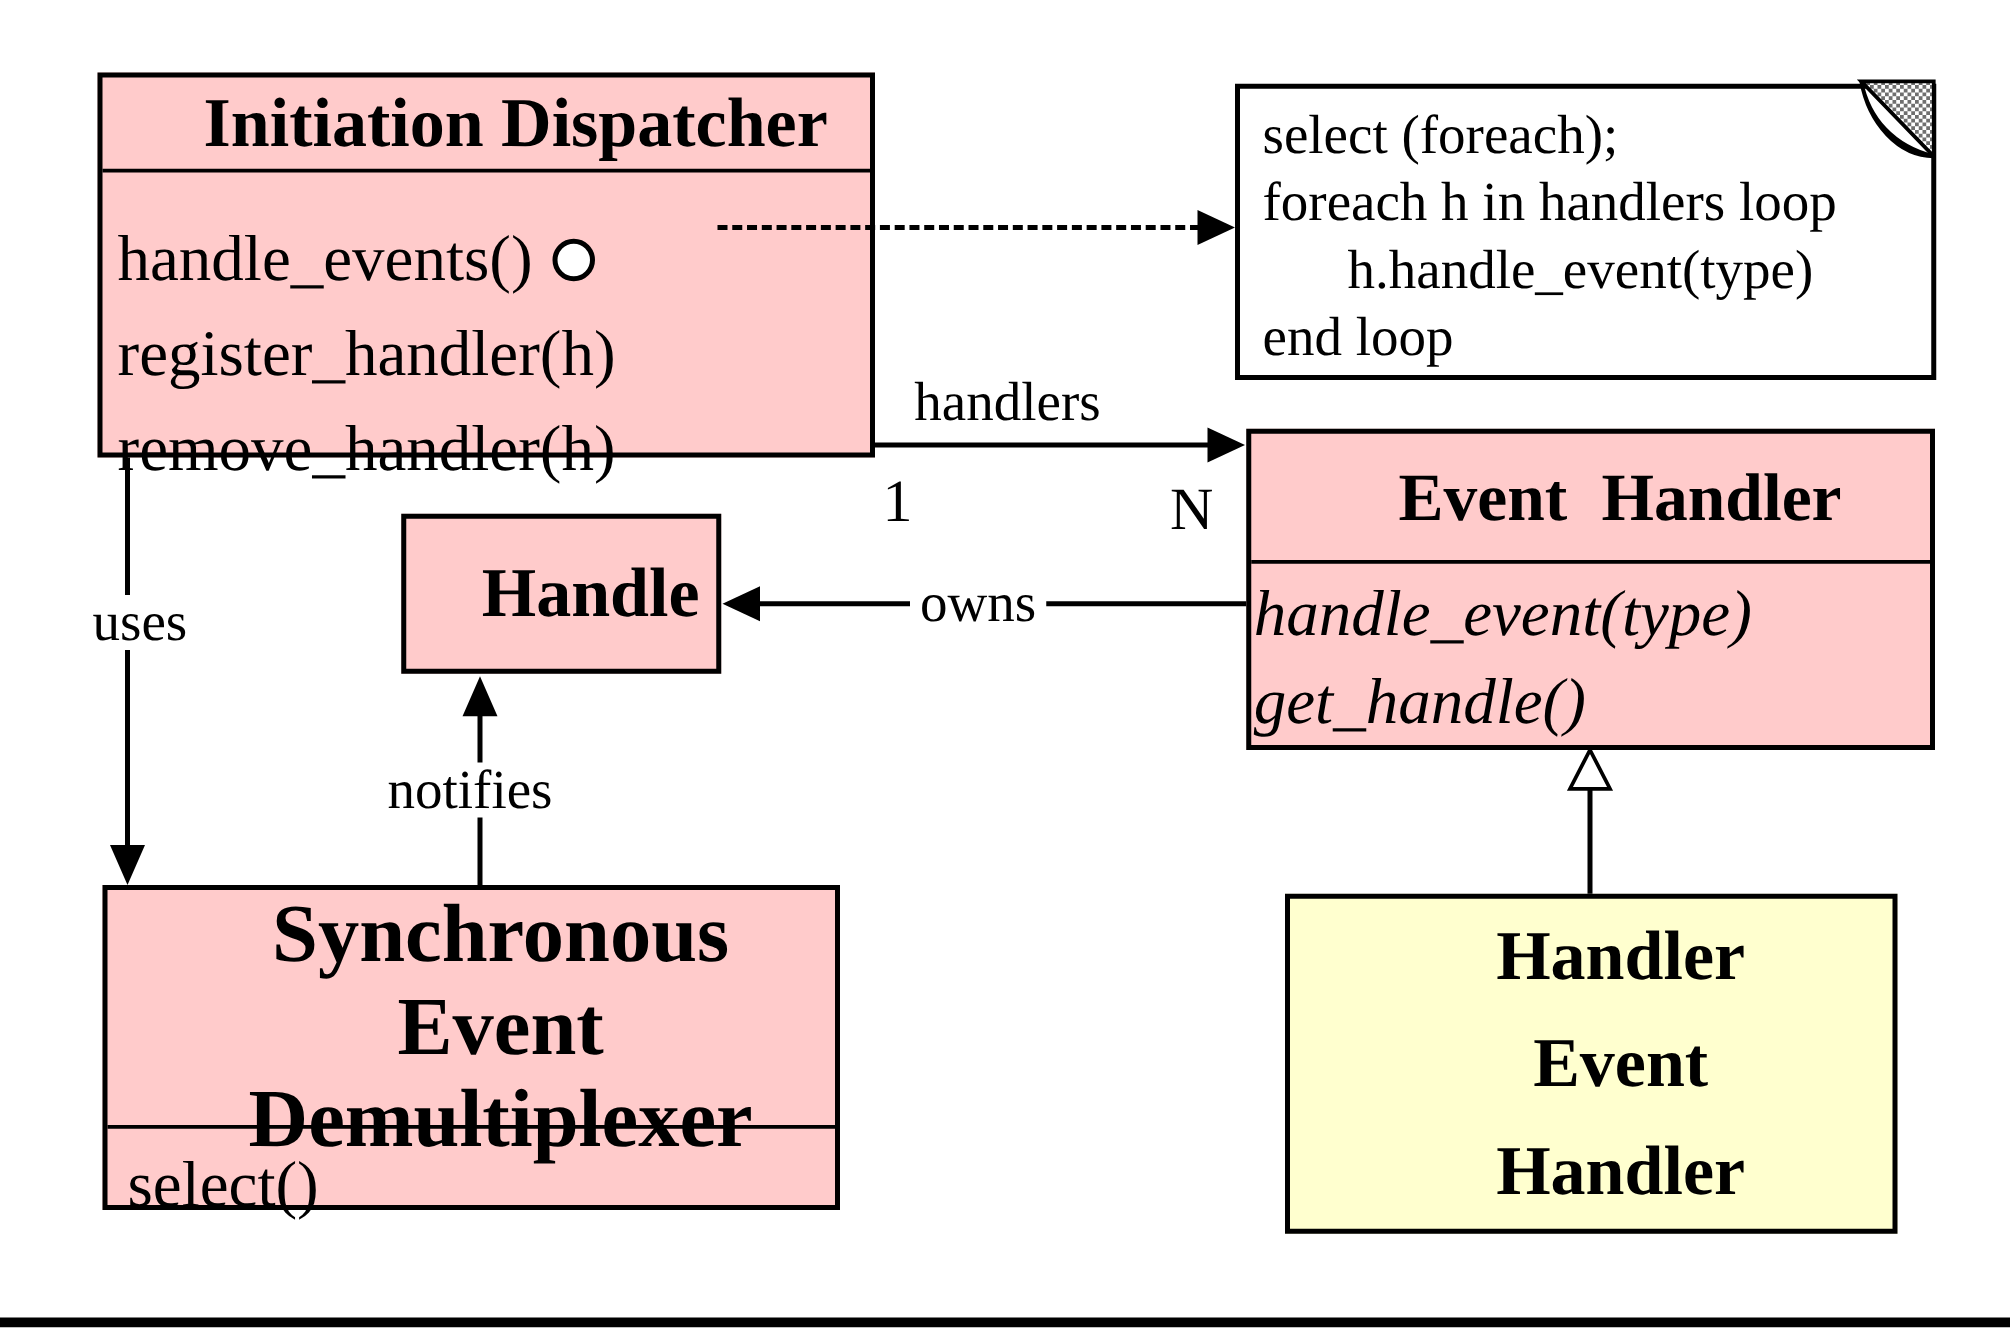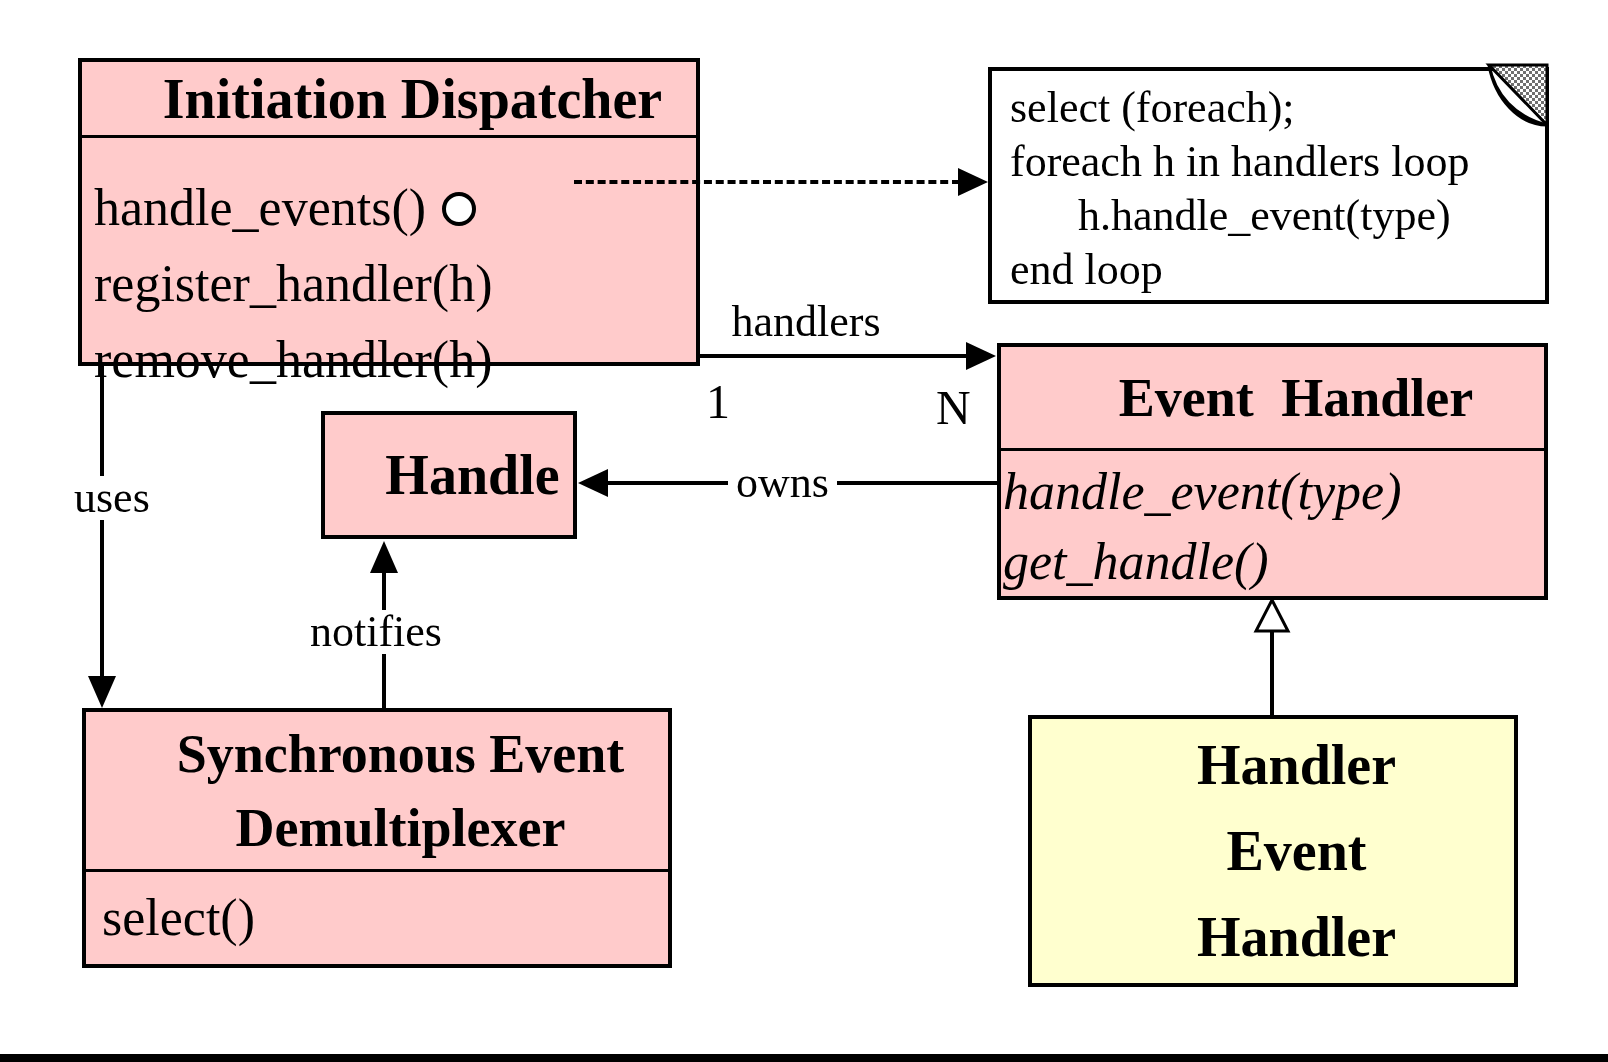--- a/index.html
+++ b/index.html
@@ -87,21 +87,21 @@
     </div>
   </div>
 
   <div class="cls" style="left:321px; top:411px; width:256px; height:128px;">
     <div class="title" style="height:100%; font-size:56px; border-bottom:none;">
       <span>Handle</span>
     </div>
   </div>
 
   <div class="cls" style="left:82px; top:708px; width:590px; height:260px;">
-    <div class="title" style="height:157px; font-size:54px; line-height:74px;">
+    <div class="title" style="height:157px; font-size:66px; line-height:74px;margin-top:31px;">
       <span>Synchronous Event</span>
       <span>Demultiplexer</span>
     </div>
     <div class="methods" style="font-size:52px; line-height:92px; padding-left:16px;">
       <div class="m">select()</div>
     </div>
   </div>
 
   <div class="cls" style="left:1028px; top:715px; width:490px; height:272px; background:var(--concrete-fill,#ffffcf);">
     <div class="title" style="height:100%; font-size:56px; line-height:86px; border-bottom:none;">

